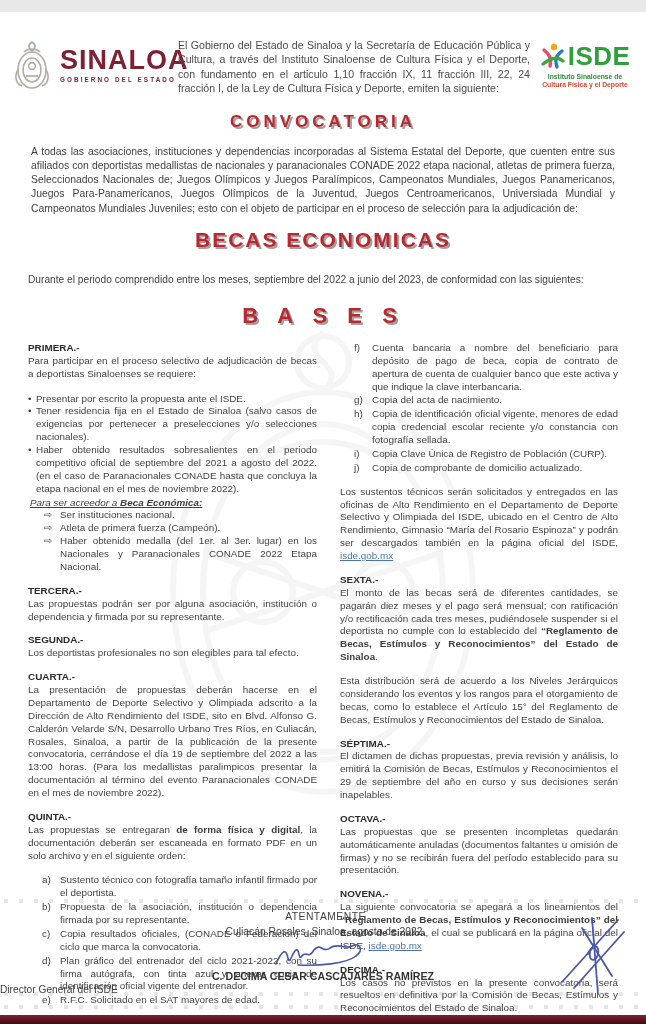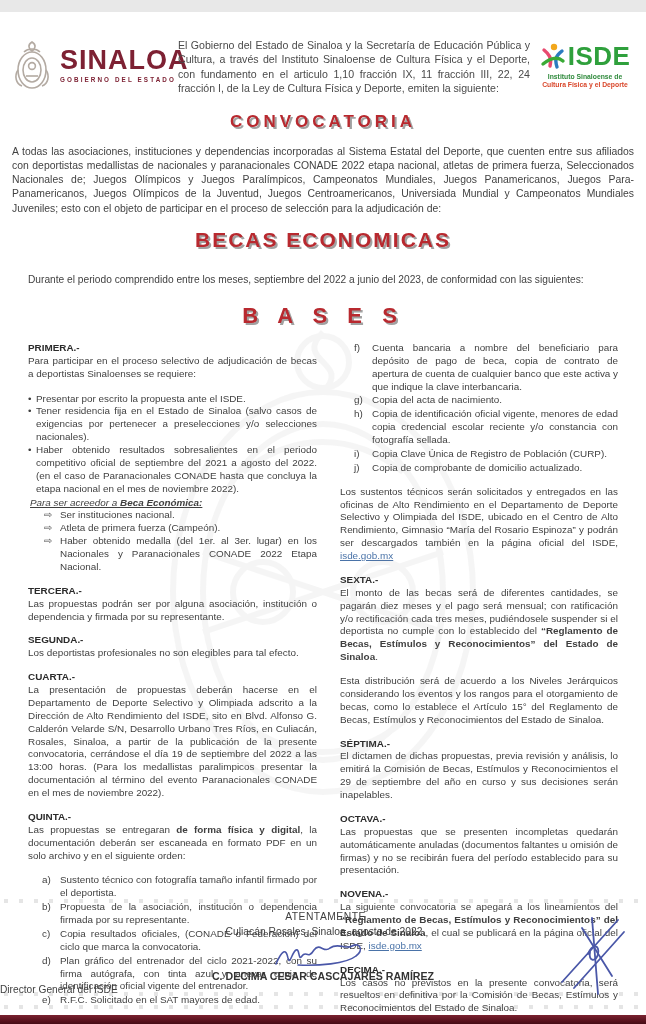--- a/index.html
+++ b/index.html
@@ -22,21 +22,21 @@
   .isde-word{color:#2fa03c;font-weight:bold;font-size:26px;line-height:1;letter-spacing:0.5px;}
   .isde-line1{color:#2f8a3c;font-size:6.8px;font-weight:bold;margin-top:3px;}
   .isde-line2{color:#d9472b;font-size:6.8px;font-weight:bold;margin-top:1px;}
   
   .red-title{text-align:center;font-weight:800;color:#b8292f;
              text-shadow:2px 2px 0 rgba(130,130,130,0.75);}
   .t-convocatoria{font-size:17px;letter-spacing:4px;margin-top:16px;}
   .t-becas{font-size:21px;letter-spacing:2px;margin-top:12px;}
   .t-bases{font-size:22px;letter-spacing:7px;margin-top:18px;}
   
-  .body-par{padding:0 12px;margin-top:13px;font-size:10.4px;line-height:1.37;text-align:justify;color:#424242;}
+  .body-par{padding:0 31px;margin-top:13px;font-size:10.4px;line-height:1.37;text-align:justify;color:#424242;}
   .period{padding:0 28px;margin-top:22px;font-size:10.2px;color:#424242;}
   .columns{display:flex;padding:0 28px;gap:23px;margin-top:13px;font-size:9.9px;line-height:1.3;color:#3f3f3f;}
   .col-left{width:289px;flex:none;}
   .col-right{width:278px;flex:none;}
   .sec{margin-top:11px;}
   .sec:first-child{margin-top:0;}
   .sec-h{font-weight:bold;color:#2b2b2b;}
   .just{text-align:justify;margin:0;}
   .bullet{display:flex;text-align:justify;}
   .b-mark{flex:none;width:8px;}

